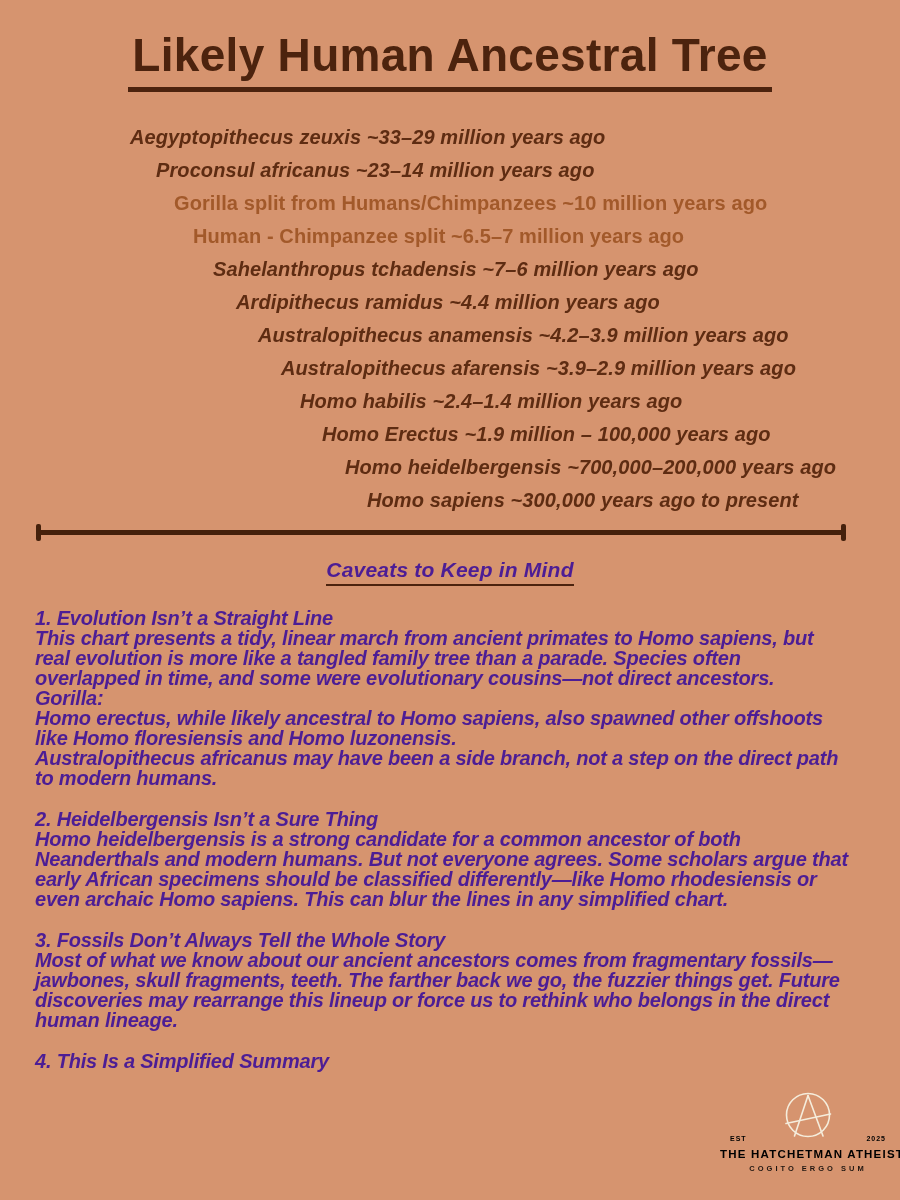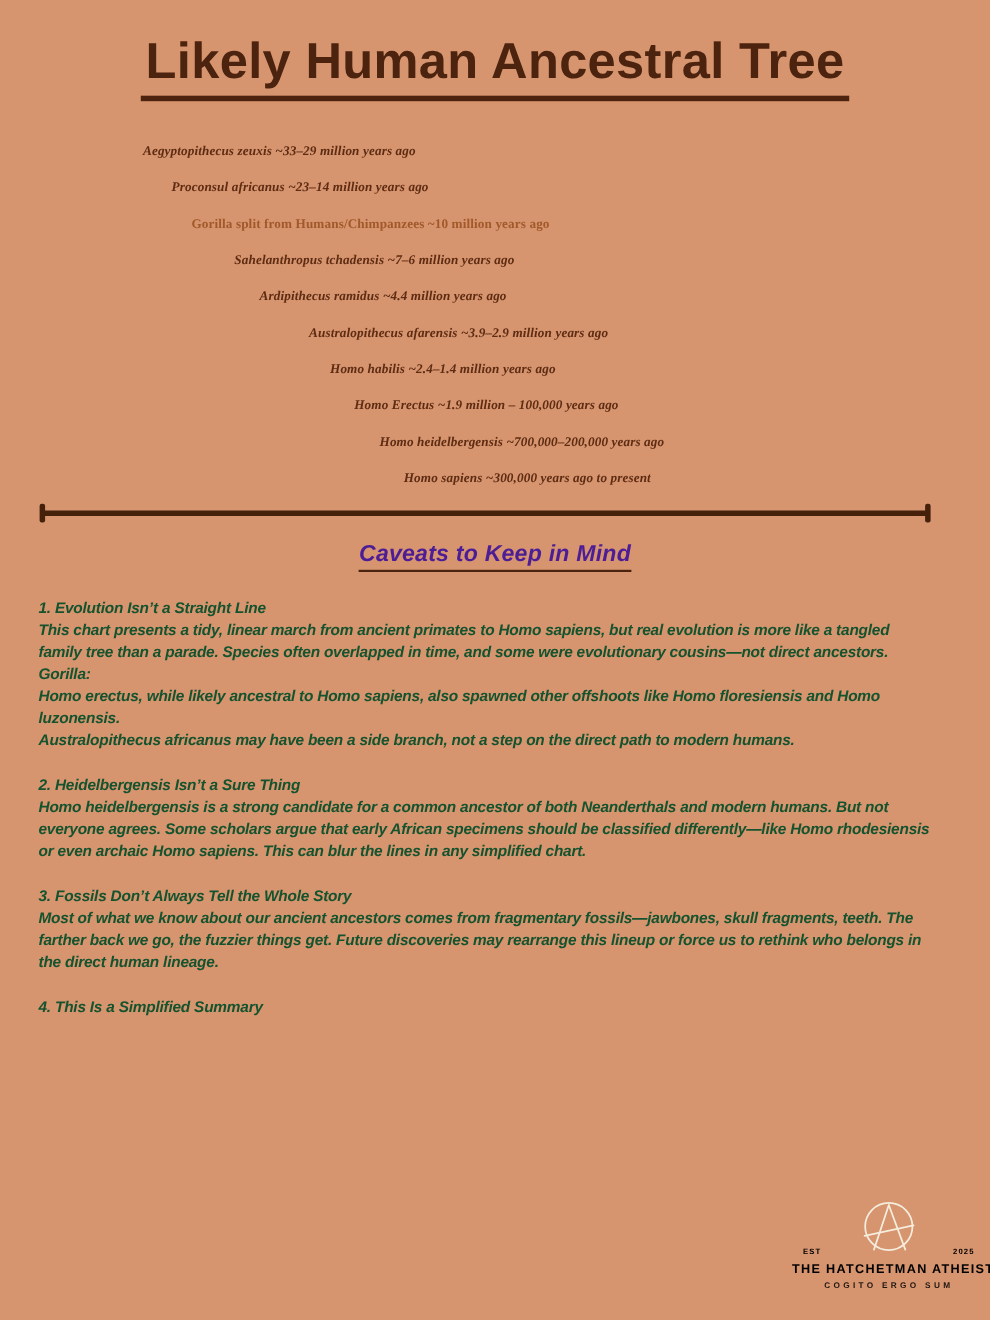--- a/index.html
+++ b/index.html
@@ -19,27 +19,26 @@
     font-size:46px; font-weight:bold;
     color:#4c230e;
     border-bottom:5px solid #4c230e;
     padding:0 4px 5px 4px;
     letter-spacing:0.3px;
   }
 
   
   .timeline { margin-top:36px; }
   .t-entry {
-    font-size:12px; font-weight:bold; font-style:italic;
+    font-size:20px; font-weight:bold; font-style:italic;
     color:#5e2c12;
     line-height:18px;
     margin-bottom:15px;
     white-space:nowrap;
     letter-spacing:0.1px;
-    font-family:Liberation Serif, serif;
   }
   .t-entry.alt { font-style:normal; color:#a2592a; }
   .t-entry.gap { margin-top:6px; }
 
   
   .bar { position:relative; margin:14px 0 0 36px; width:810px; height:17px; }
   .bar-line { position:absolute; top:6px; left:2px; right:2px; height:5px; background:#45210c; border-radius:2px; }
   .bar-cap { position:absolute; top:0; width:5px; height:17px; background:#45210c; border-radius:2px; }
   .bar-cap.left { left:0; }
   .bar-cap.right { right:0; }
@@ -49,23 +48,23 @@
   .caveats-heading {
     display:inline-block;
     font-size:21px; font-weight:bold; font-style:italic;
     color:#4c1d95;
     border-bottom:2.5px solid #4c230e;
     padding-bottom:2px;
     letter-spacing:0.2px;
   }
   .caveats {
     margin:22px 50px 0 35px;
-    color:#14532d;
+    color:#4c1d95;
     font-weight:bold; font-style:italic;
-    font-size:14px; line-height:20px;
+    font-size:20px; line-height:20px;
     letter-spacing:-0.2px;
   }
   .caveats section { margin:0 0 21px 0; }
   .caveats p { margin:0; }
 
   
   .logo {
     position:absolute; top:1088px; right:4px; width:176px;
     text-align:center; color:#000000;
   }
@@ -88,22 +87,24 @@
   <div class="title-wrap">
     <h1>
       <span class="title-text">Likely Human Ancestral Tree</span>
     </h1>
   </div>
 
   <div class="timeline">
     <div class="t-entry" style="margin-left:130px">Aegyptopithecus zeuxis ~33–29 million years ago</div>
     <div class="t-entry" style="margin-left:156px">Proconsul africanus ~23–14 million years ago</div>
     <div class="t-entry alt" style="margin-left:174px">Gorilla split from Humans/Chimpanzees ~10 million years ago</div>
+    <div class="t-entry alt" style="margin-left:193px">Human - Chimpanzee split ~6.5–7 million years ago</div>
     <div class="t-entry" style="margin-left:213px">Sahelanthropus tchadensis ~7–6 million years ago</div>
     <div class="t-entry" style="margin-left:236px">Ardipithecus ramidus ~4.4 million years ago</div>
+    <div class="t-entry gap" style="margin-left:258px">Australopithecus anamensis ~4.2–3.9 million years ago</div>
     <div class="t-entry" style="margin-left:281px">Australopithecus afarensis ~3.9–2.9 million years ago</div>
     <div class="t-entry" style="margin-left:300px">Homo habilis ~2.4–1.4 million years ago</div>
     <div class="t-entry" style="margin-left:322px">Homo Erectus ~1.9 million – 100,000 years ago</div>
     <div class="t-entry" style="margin-left:345px">Homo heidelbergensis ~700,000–200,000 years ago</div>
     <div class="t-entry" style="margin-left:367px">Homo sapiens ~300,000 years ago to present</div>
   </div>
 
   <div class="bar">
     <div class="bar-cap left"></div>
     <div class="bar-line"></div>

